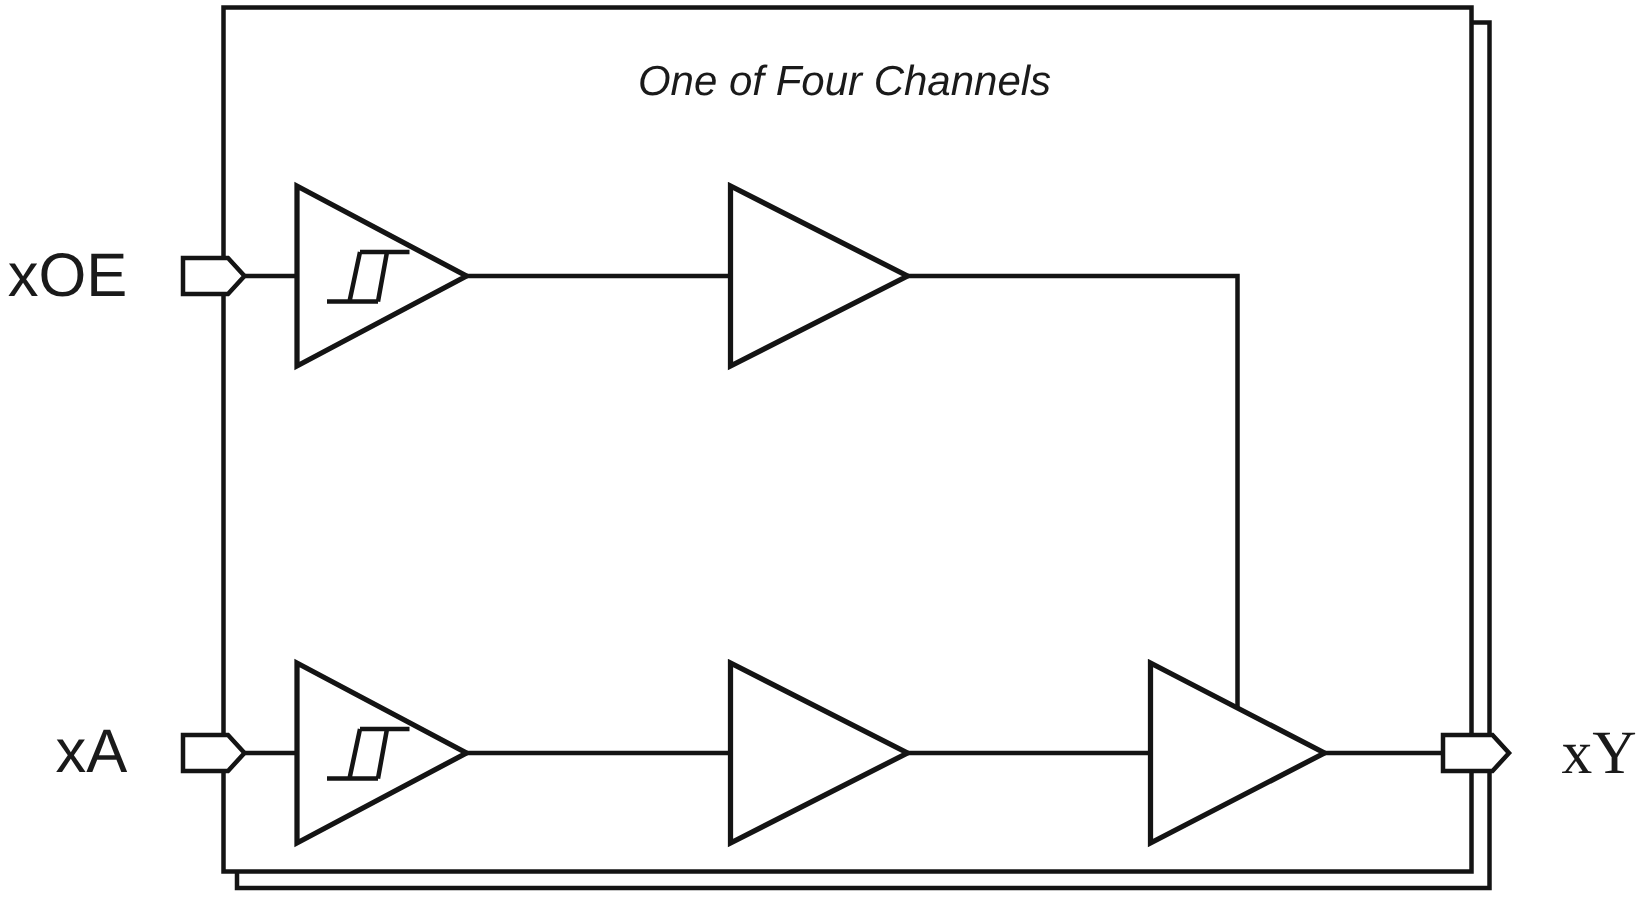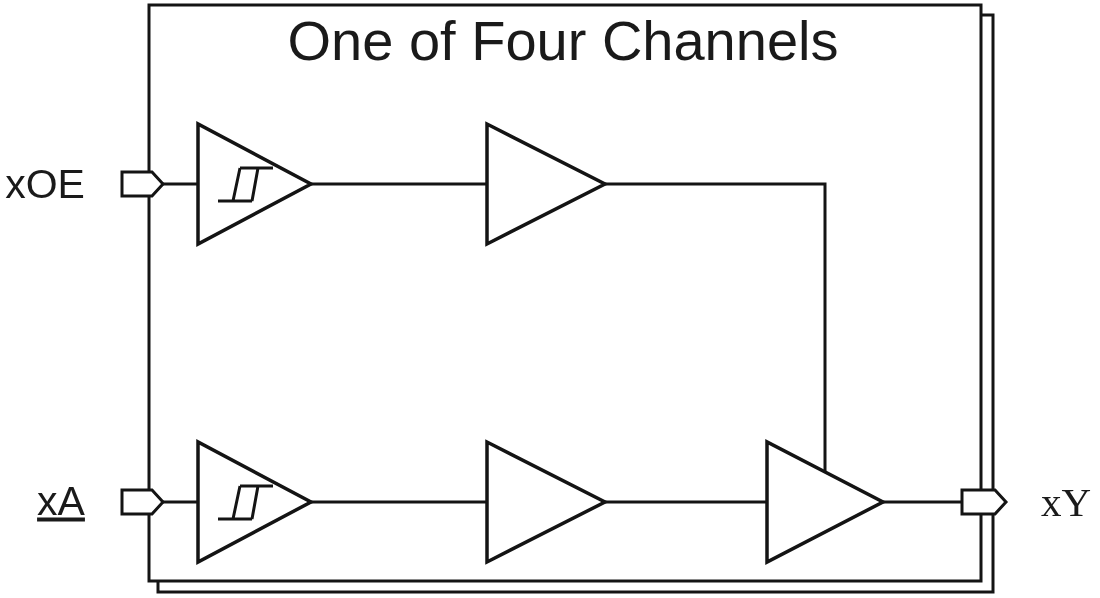--- a/index.html
+++ b/index.html
@@ -50,24 +50,24 @@
     stroke-linecap: butt;
   }
 
   .label {
     position: absolute;
     color: var(--color-text);
     white-space: nowrap;
     transform: translate(-50%, -50%);
     line-height: 1;
   }
-  .title-label { font-size: 56px; left: 563px; top: 41px; }
+  .title-label { font-size: 28px; left: 563px; top: 54px; font-style: italic; }
   .port-label  { font-size: 41px; text-align: right; }
   .label-xoe { left: 45px;   top: 184px; }
-  .label-xa  { left: 61px;   top: 501px; text-decoration: underline; }
+  .label-xa  { left: 61px;   top: 501px; }
   .label-xy  { left: 1066px; top: 502px; font-family: Liberation Serif, serif; }
 </style>
 </head>
 <body>
 
 <div class="canvas">
 
   <svg width="1100" height="598" viewBox="0 0 1100 598">
 
     <rect class="box-fill" x="158" y="15" width="835" height="577"></rect>

